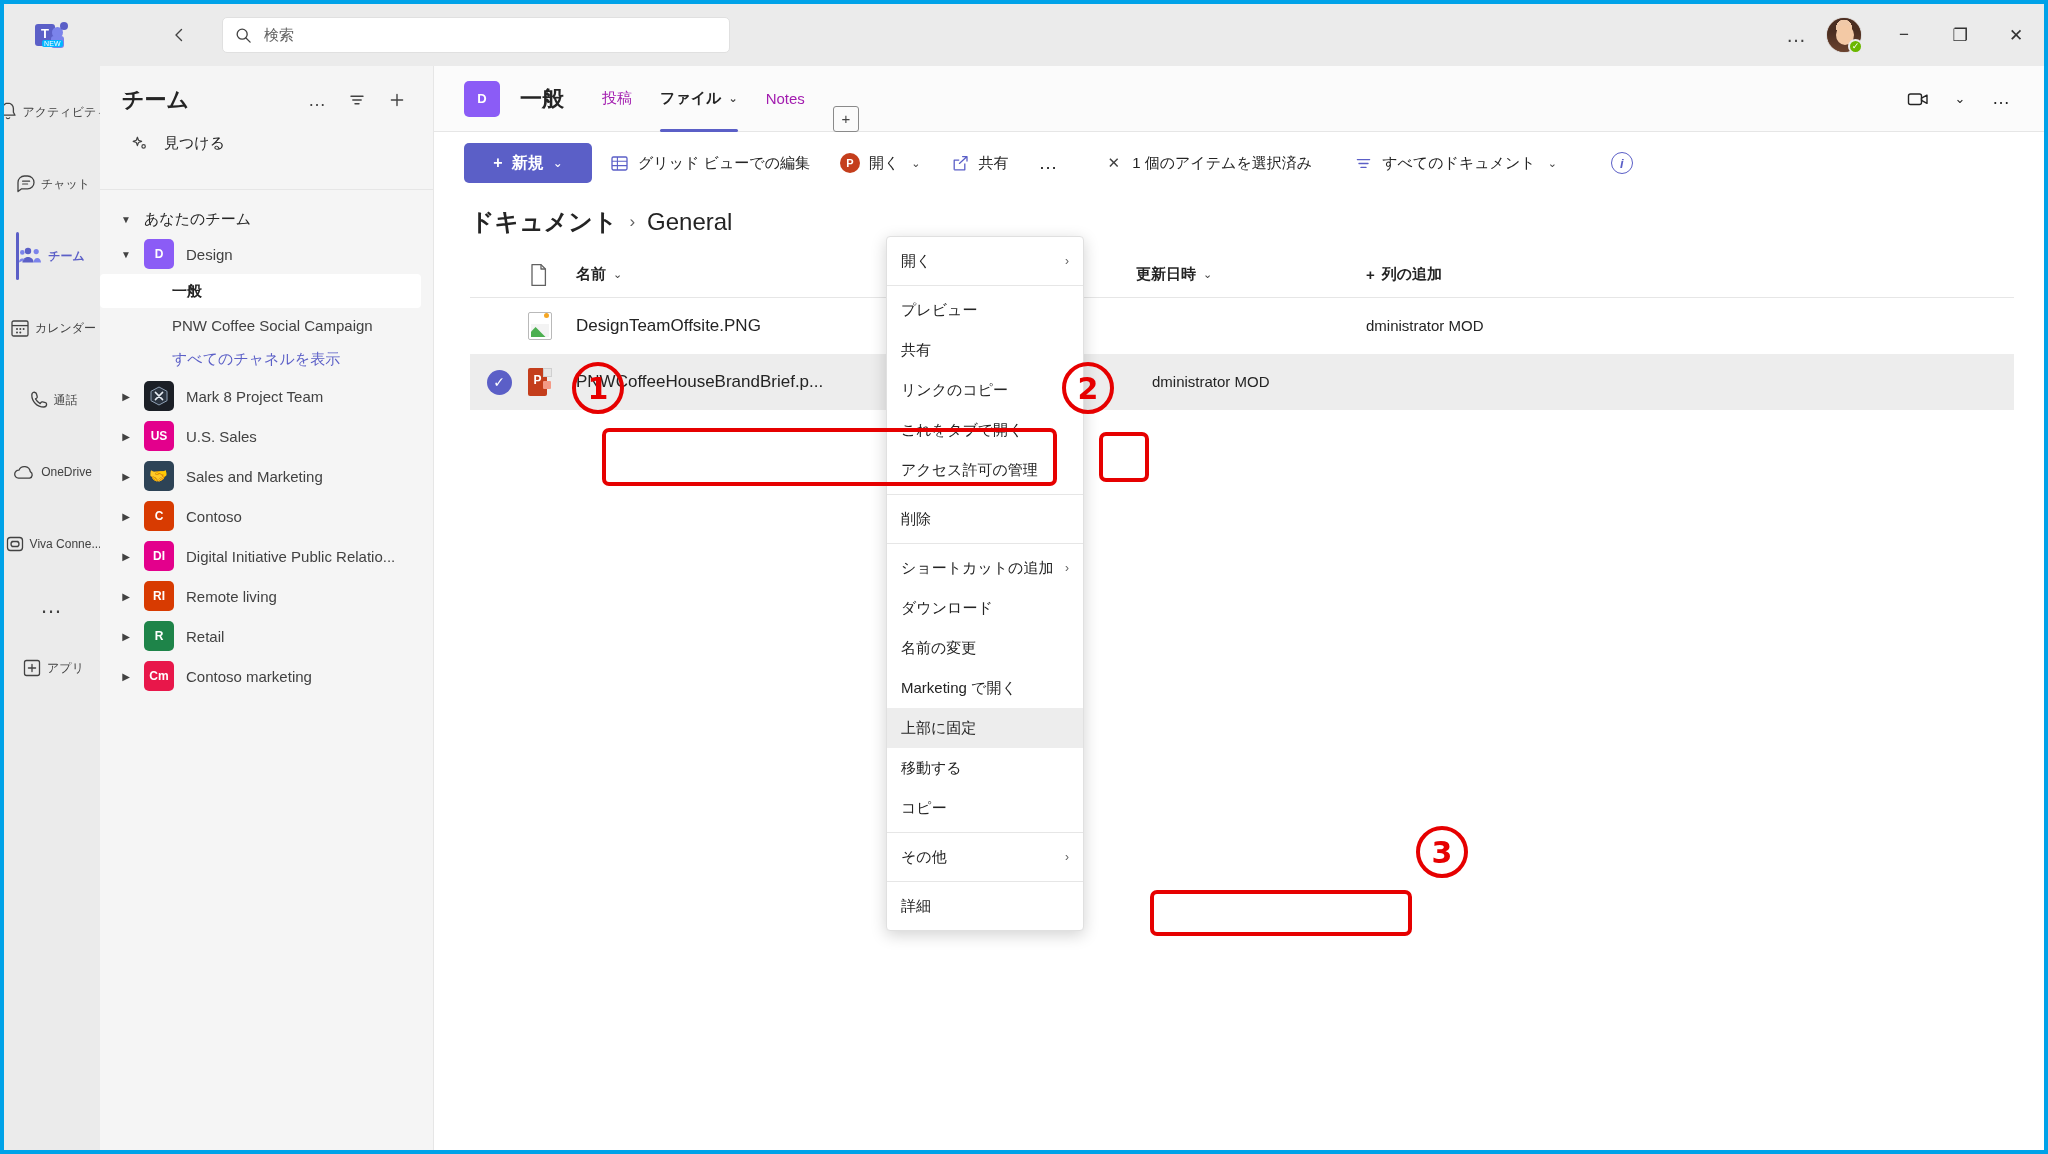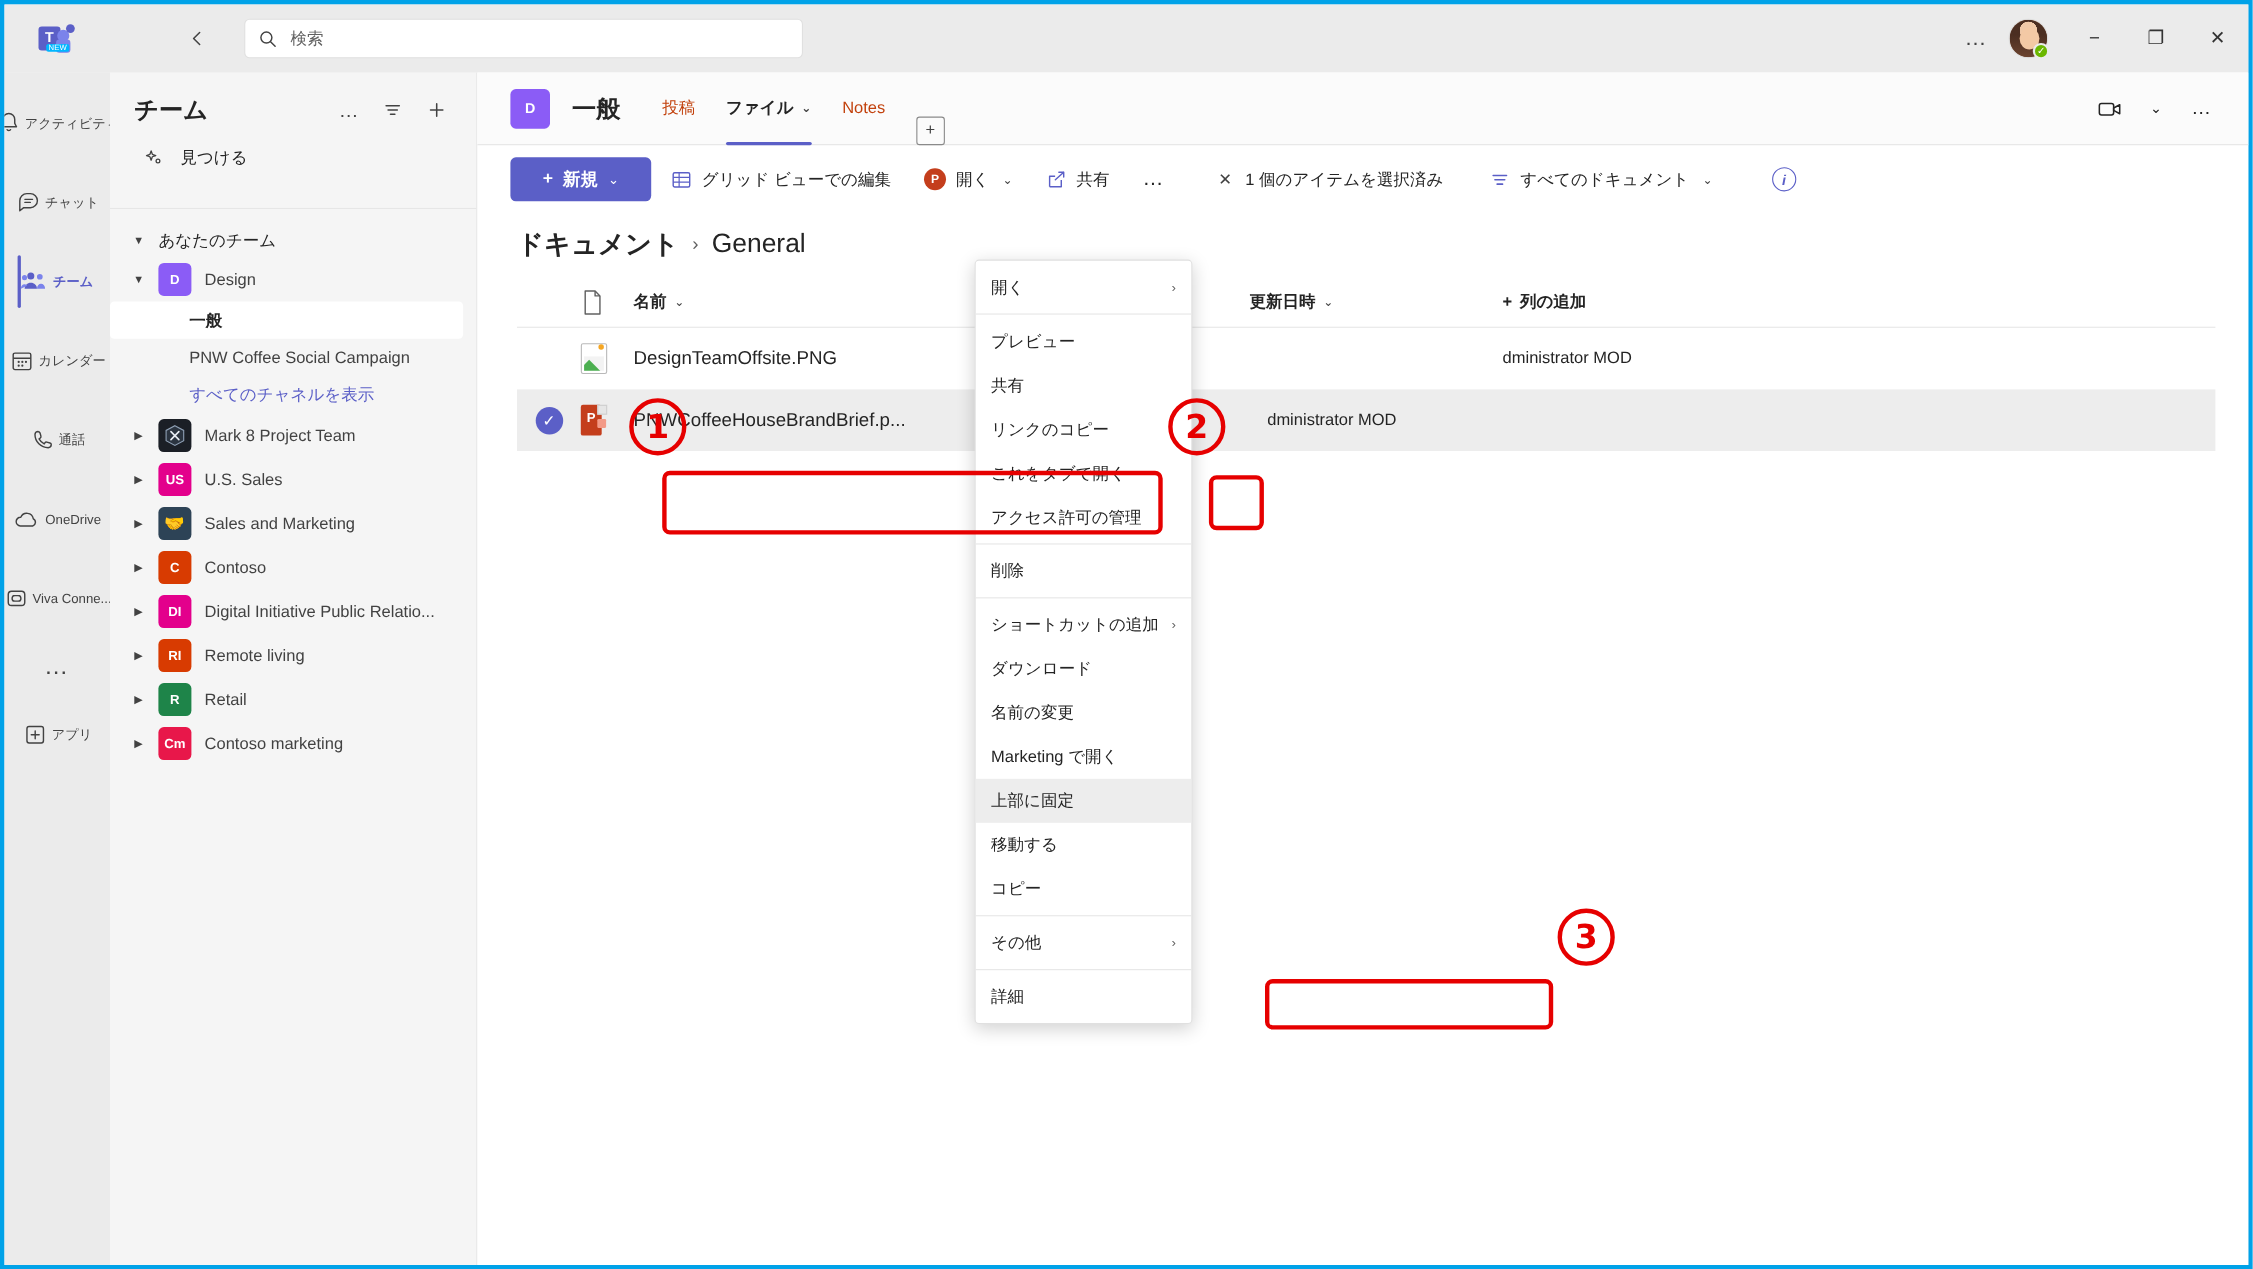--- a/index.html
+++ b/index.html
@@ -123,21 +123,21 @@
   .chan-header {
     height: 66px; display: flex; align-items: center; padding: 0 24px 0 30px;
     border-bottom: 1px solid #e6e6e6; background: #fbfbfb;
   }
   .ch-av { width: 36px; height: 36px; border-radius: 5px; background: #8b5cf6; color: #fff;
     display: flex; align-items: center; justify-content: center; font-size: 13px; font-weight: 600; }
   .ch-title { font-size: 22px; font-weight: 700; color: #242424; margin-left: 20px; }
   .ch-tabs { display: flex; align-items: flex-end; gap: 4px; margin-left: 26px; height: 66px; }
   .ch-tab {
     position: relative; height: 66px; display: flex; align-items: center; padding: 0 12px;
-    font-size: 15px; color: #c2410c;
+    font-size: 15px; color: #a21caf;
   }
   .ch-tab.active { font-weight: 700; color: #242424; }
   .ch-tab.active::after {
     content: ""; position: absolute; left: 12px; right: 12px; bottom: 0; height: 3px;
     background: #5b5fc7; border-radius: 2px;
   }
   .ch-tab .chev { font-size: 11px; margin-left: 7px; color: #424242; }
   .ch-addtab { width: 26px; height: 26px; border: 1px solid #8a8a8a; border-radius: 3px;
     display: flex; align-items: center; justify-content: center; font-size: 15px; color: #424242; margin-left: 12px; }
   .ch-right { margin-left: auto; display: flex; align-items: center; gap: 6px; }

